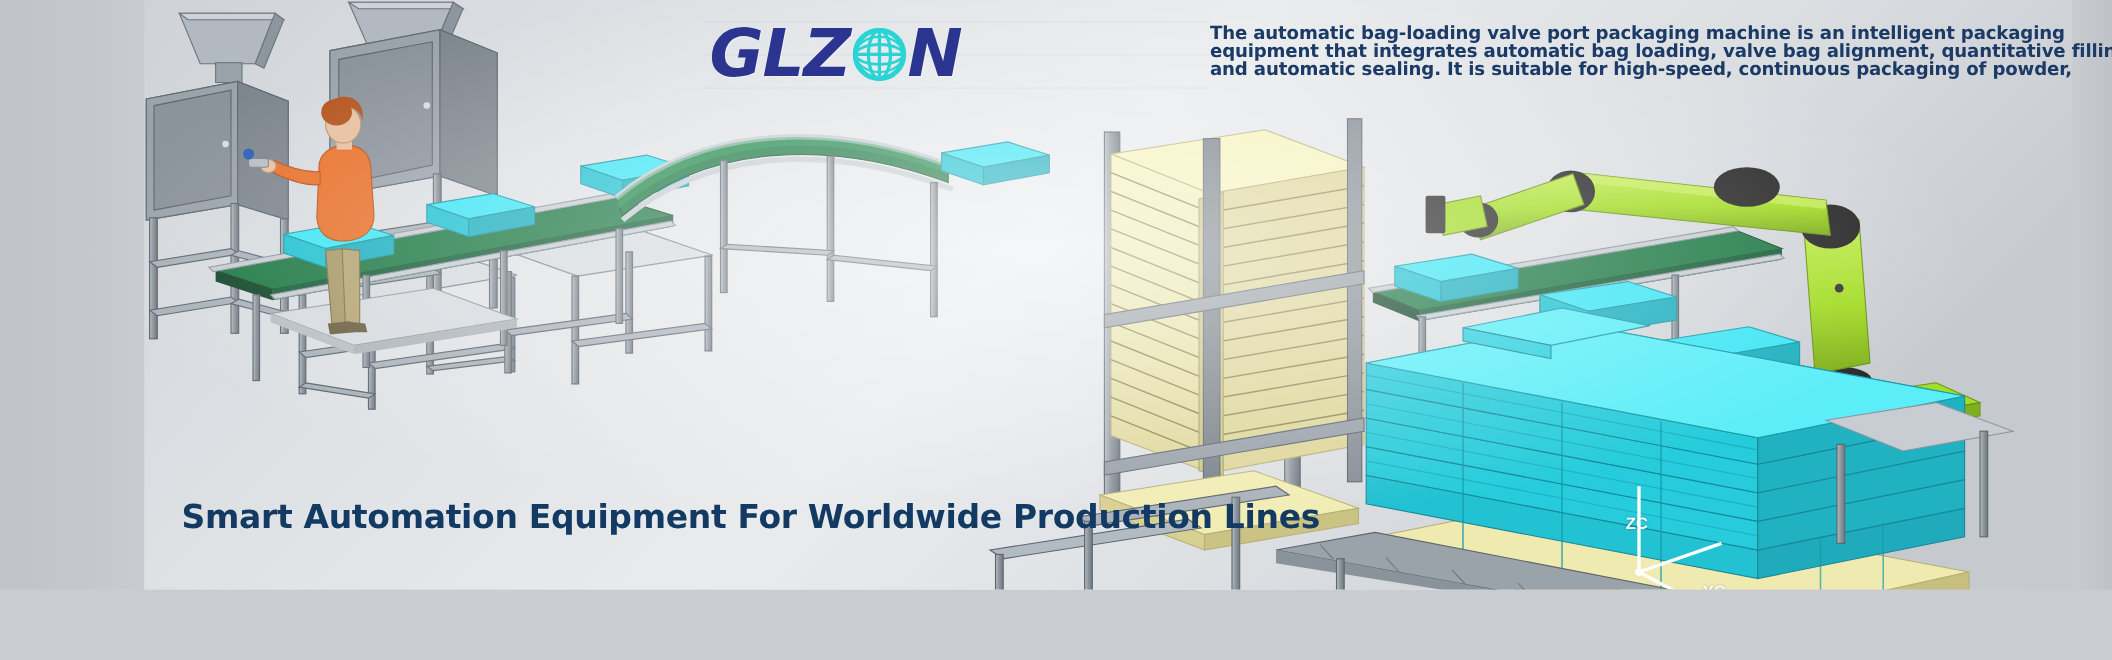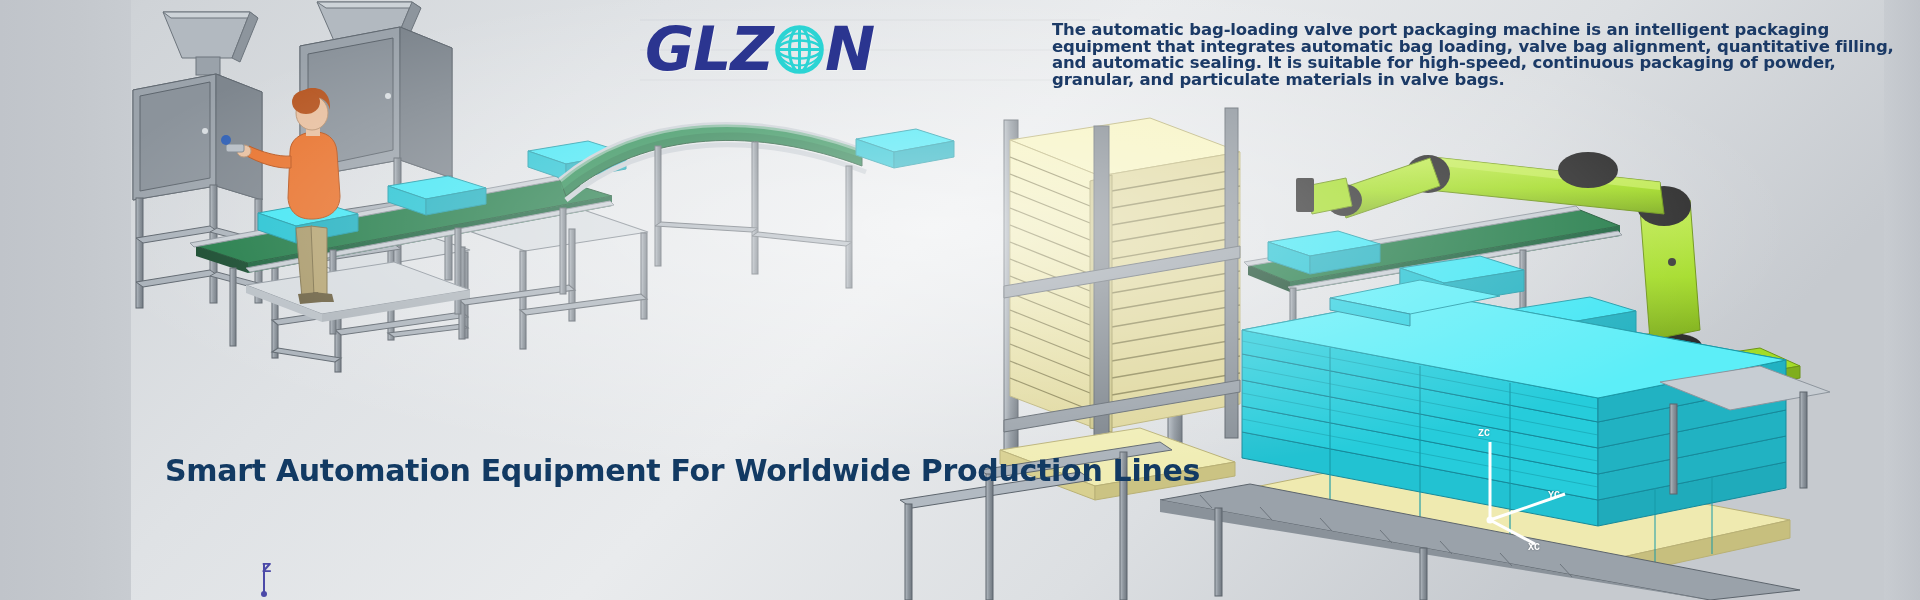--- a/index.html
+++ b/index.html
@@ -3,21 +3,21 @@
 <meta charset="utf-8">
 <title>GLZON Banner</title>
 <style>
   * { margin:0; padding:0; box-sizing:border-box; }
   html,body { width:1920px; height:600px; overflow:hidden; }
   body {
     font-family:"Liberation Sans", sans-serif;
     background:#c9cdd2;
   }
   #banner {
-    position:relative; width:1920px; height:600px; overflow:hidden;
+    position:relative; width:1920px; height:536px; overflow:hidden;
     background:linear-gradient(100deg,#c3c7cc 0%,#c9cdd2 6%,#cfd3d7 7%,#dfe2e5 32%,#e9ebed 55%,#e2e4e6 72%,#d6d9dc 88%,#cdd0d4 96%,#c6cacf 100%);
   }
   
   .left-band {
     position:absolute; left:0; top:0; width:131px; height:600px;
     background:linear-gradient(90deg,#c0c4ca 0%,#c4c8cd 60%,#c8ccd1 100%);
   }
   .right-band {
     position:absolute; right:0; top:0; width:36px; height:600px;
     background:linear-gradient(90deg,#c8ccd1 0%,#bfc3c9 100%);
@@ -43,21 +43,21 @@
     text-shadow:1px 1px 0 rgba(255,255,255,.35);
   }
   #logo .globe {
     position:relative; width:49px; height:49px; margin:0 1px 0 2px;
     flex:0 0 auto;
   }
   #logo .globe svg { display:block; }
 
   
   #desc {
-    position:absolute; left:1052px; top:22px; width:790px;
+    position:absolute; left:1100px; top:22px; width:790px;
     color:#1b3a66;
     font-family:"DejaVu Sans", sans-serif;
     font-weight:bold;
     font-size:16.5px;
     line-height:16.5px;
     letter-spacing:-.15px;
   }
   #desc p { margin:0; white-space:nowrap; }
 
   
@@ -74,23 +74,24 @@
   #headline div { white-space:nowrap; }
 
   
   .axis-label {
     position:absolute; color:#4b49a8;
     font-family:"DejaVu Sans", sans-serif;
     font-size:13px; font-weight:bold;
   }
   .axis-white {
     position:absolute; color:#ffffff;
-    font-family:Liberation Mono, monospace;
-    font-size:10px; font-weight:bold;
+    font-family:Liberation Sans, sans-serif;
+    font-size:15px; font-weight:bold;
     text-shadow:0 0 2px rgba(0,0,0,.35);
+    margin-top:40px;
   }
 
   
   #illus { position:absolute; left:0; top:0; width:1920px; height:600px; }
   #illus svg { display:block; }
 </style>
 </head>
 <body>
 
 <div id="banner">
@@ -514,21 +515,20 @@
         <ellipse cx="24.5" cy="24.5" rx="21.6" ry="16" fill="none" stroke="#2bd4d4" stroke-width="2"></ellipse>
       </svg>
     </span>
     <span class="word">N</span>
   </div>
 
   <div id="desc">
     <p>The automatic bag-loading valve port packaging machine is an intelligent packaging</p>
     <p>equipment that integrates automatic bag loading, valve bag alignment, quantitative filling,</p>
     <p>and automatic sealing. It is suitable for high-speed, continuous packaging of powder,</p>
-    <p>granular, and particulate materials in valve bags.</p>
   </div>
 
   <div id="headline">
     <div>Smart Automation Equipment For Worldwide Production Lines</div>
   </div>
 
   <div class="axis-label" style="left:262px; top:560px;">Z</div>
   <div class="axis-white" style="left:1478px; top:428px;">ZC</div>
   <div class="axis-white" style="left:1548px; top:490px;">YC</div>
   <div class="axis-white" style="left:1528px; top:542px;">XC</div>

